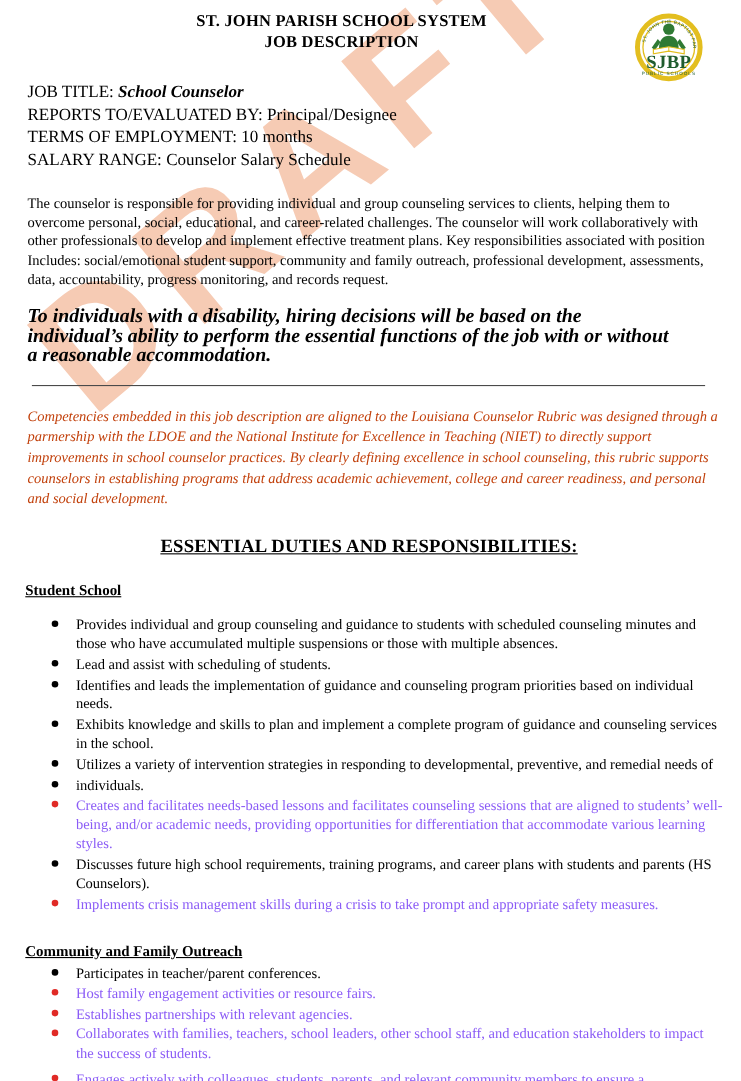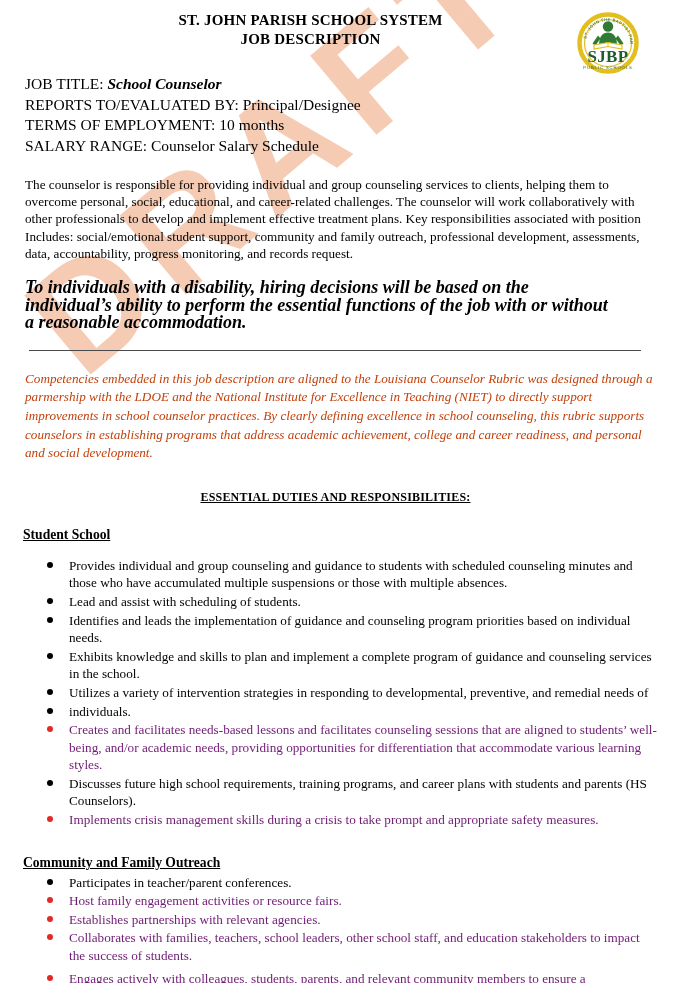--- a/index.html
+++ b/index.html
@@ -135,21 +135,21 @@
     color: #c2410c;
   }
 
   
   .section-heading {
     margin-top: 24px;
     text-align: center;
     padding-right: 20px;
   }
   .section-heading span {
-    font-size: 12px;
+    font-size: 17px;
     font-weight: bold;
     text-decoration: underline;
     letter-spacing: 0.2px;
   }
 
   
   .subsection-heading {
     margin-top: 22px;
     padding-left: 2px;
     font-size: 13.6px;
@@ -177,21 +177,21 @@
   }
   ul.bullets li .dot {
     position: absolute;
     left: 26px;
     top: 5px;
     width: 6px;
     height: 6px;
     border-radius: 50%;
     background: #000000;
   }
-  ul.bullets li.red { color: #701a75; font-family: Liberation Serif, serif; }
+  ul.bullets li.red { color: #8b5cf6; font-family: Liberation Serif, serif; }
   ul.bullets li.red .dot { background: #e02a26; }
   ul.bullets li.loose { margin-bottom: 5px; }
 </style>
 </head>
 <body>
 
 <div id="page">
 
   <div id="watermark">
     <div class="wm-text">DRAFT</div>

